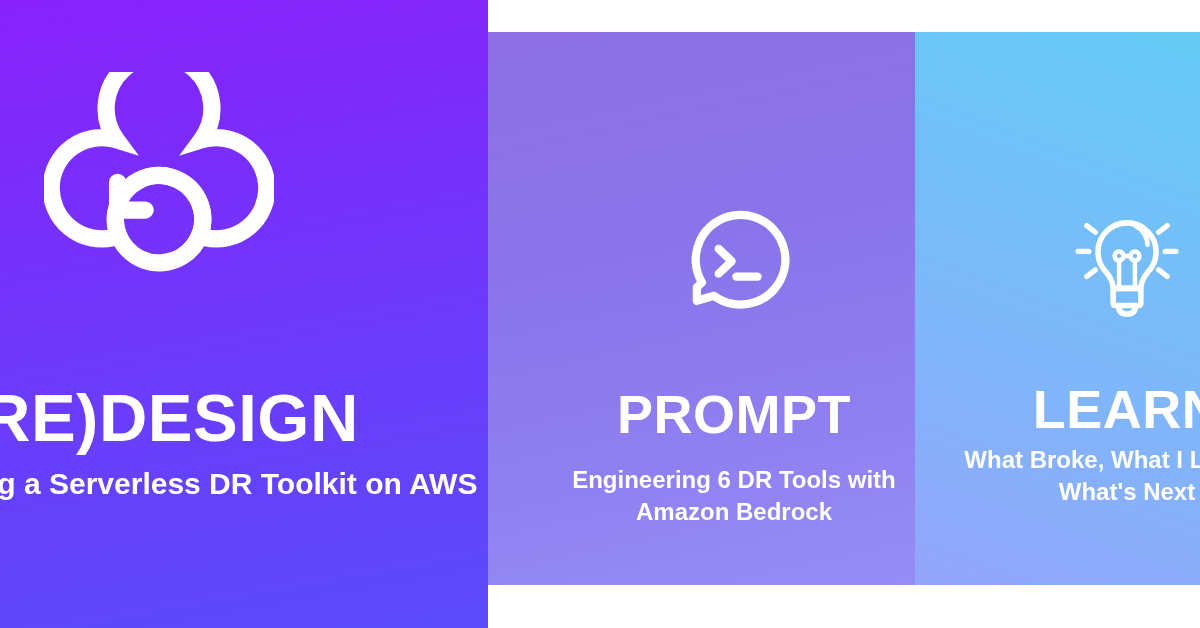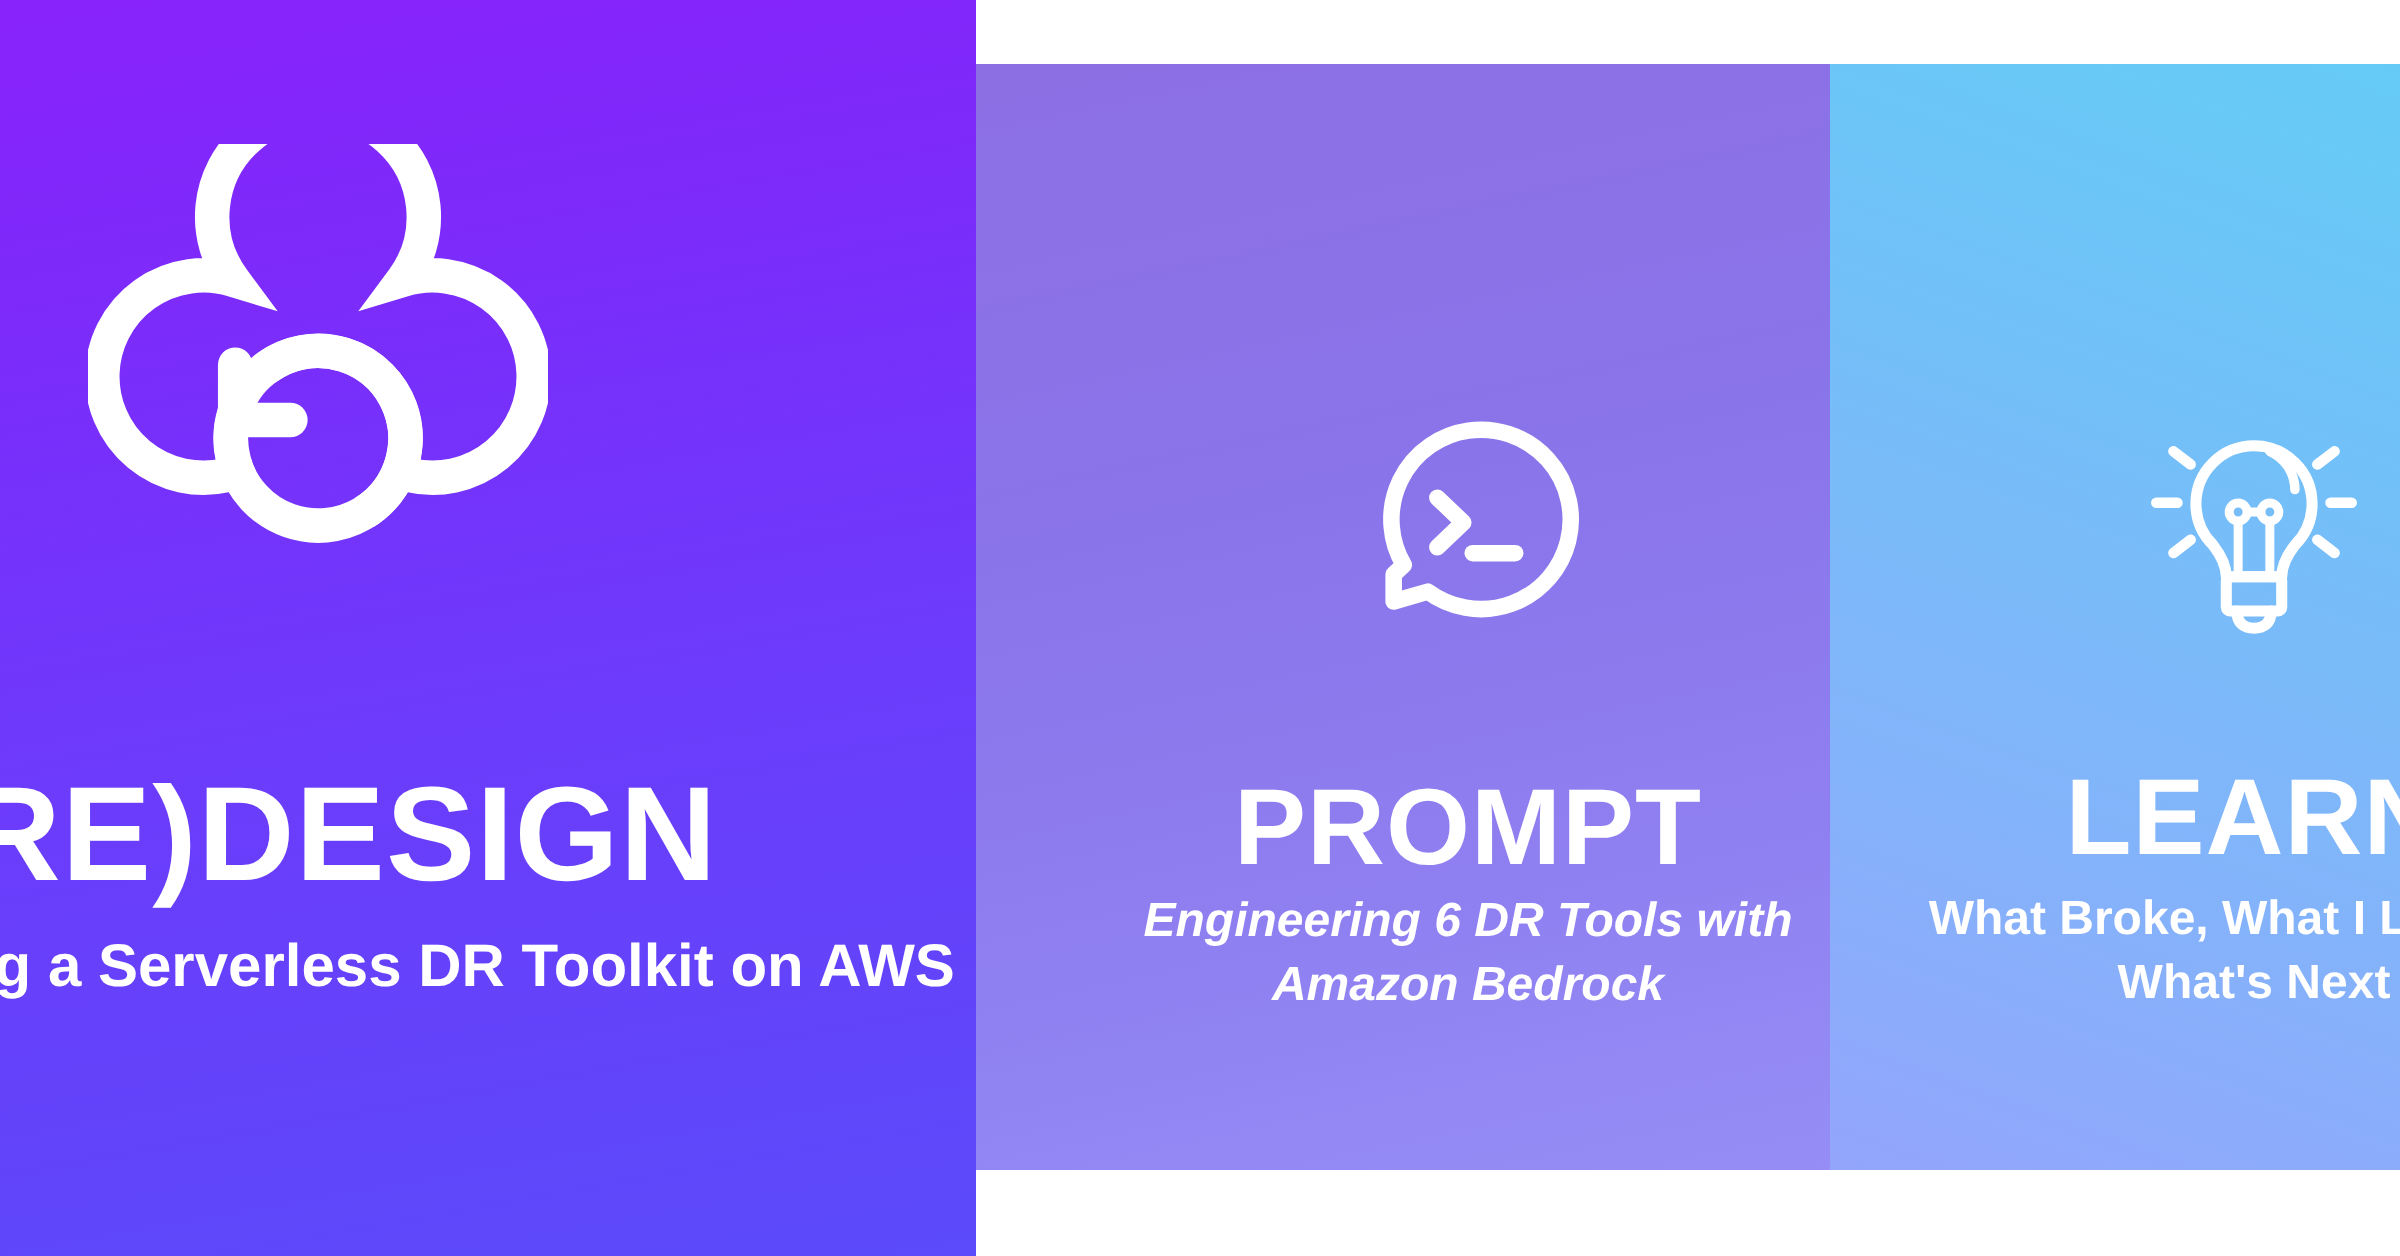--- a/index.html
+++ b/index.html
@@ -67,25 +67,24 @@
   #panel-prompt .icon-wrap {
     margin-top: 172px;
     width: 118px;
     height: 118px;
   }
   #panel-prompt .title {
     margin-top: 65px;
     font-size: 54px;
   }
   #panel-prompt .subtitle {
-    margin-top: 4px;
+    margin-top: 23px;
     font-size: 24px;
     line-height: 1.35;
     max-width: 330px;
-    font-style: italic;
   }
 
   
   #panel-learn {
     left: 915px;
     top: 32px;
     width: 424px;
     height: 553px;
     background: linear-gradient(200deg, #62CEF5 0%, #6FC3F8 30%, #82B4FA 68%, #93A5FB 100%);
   }

